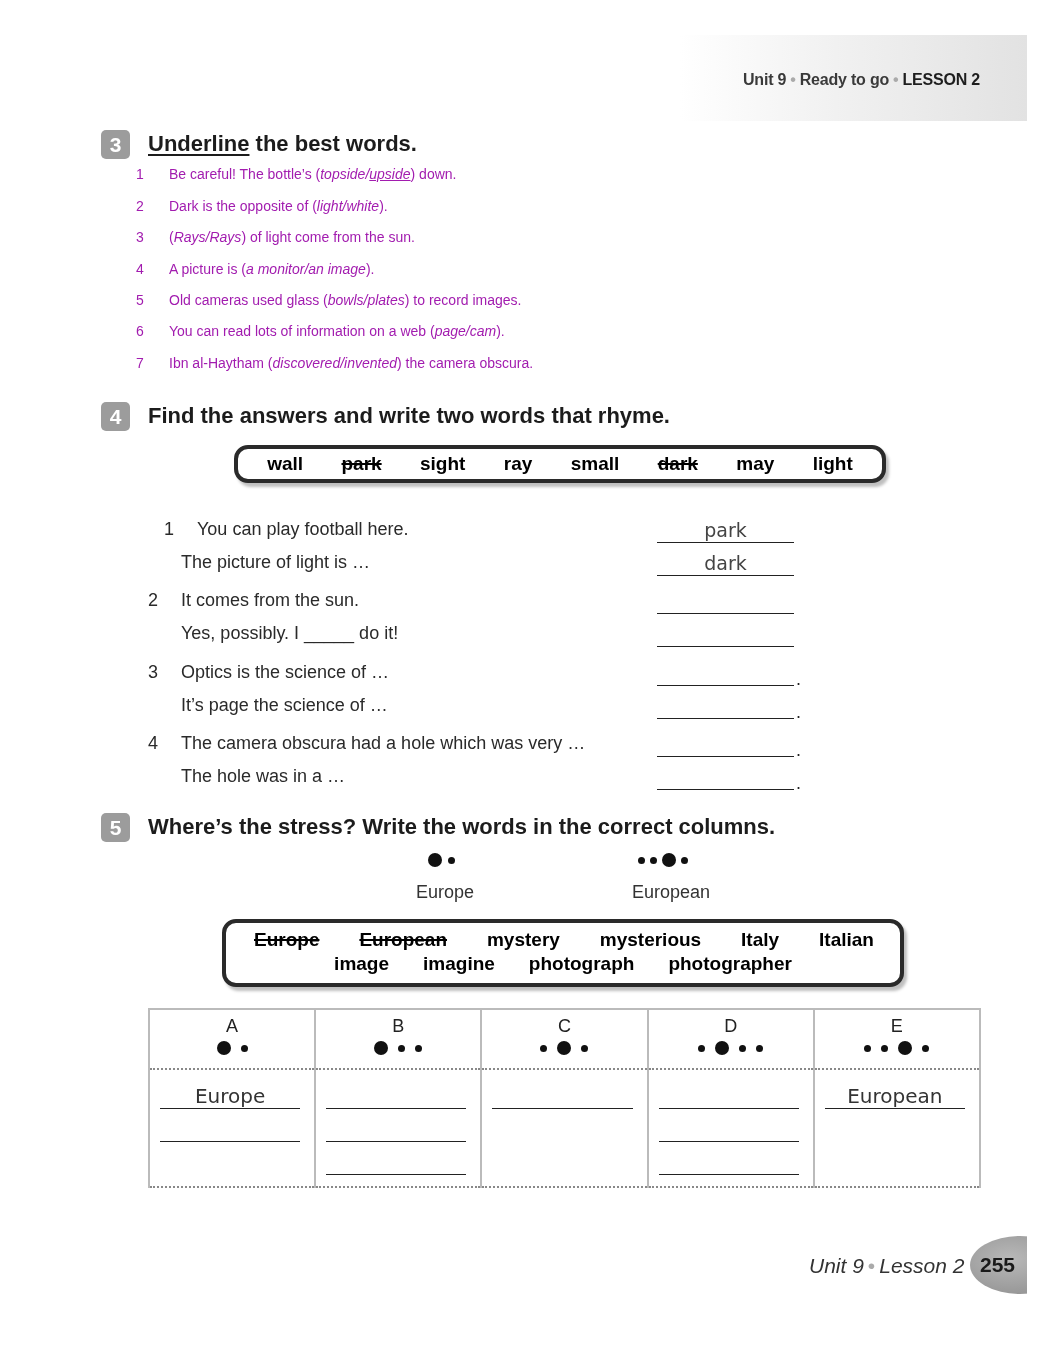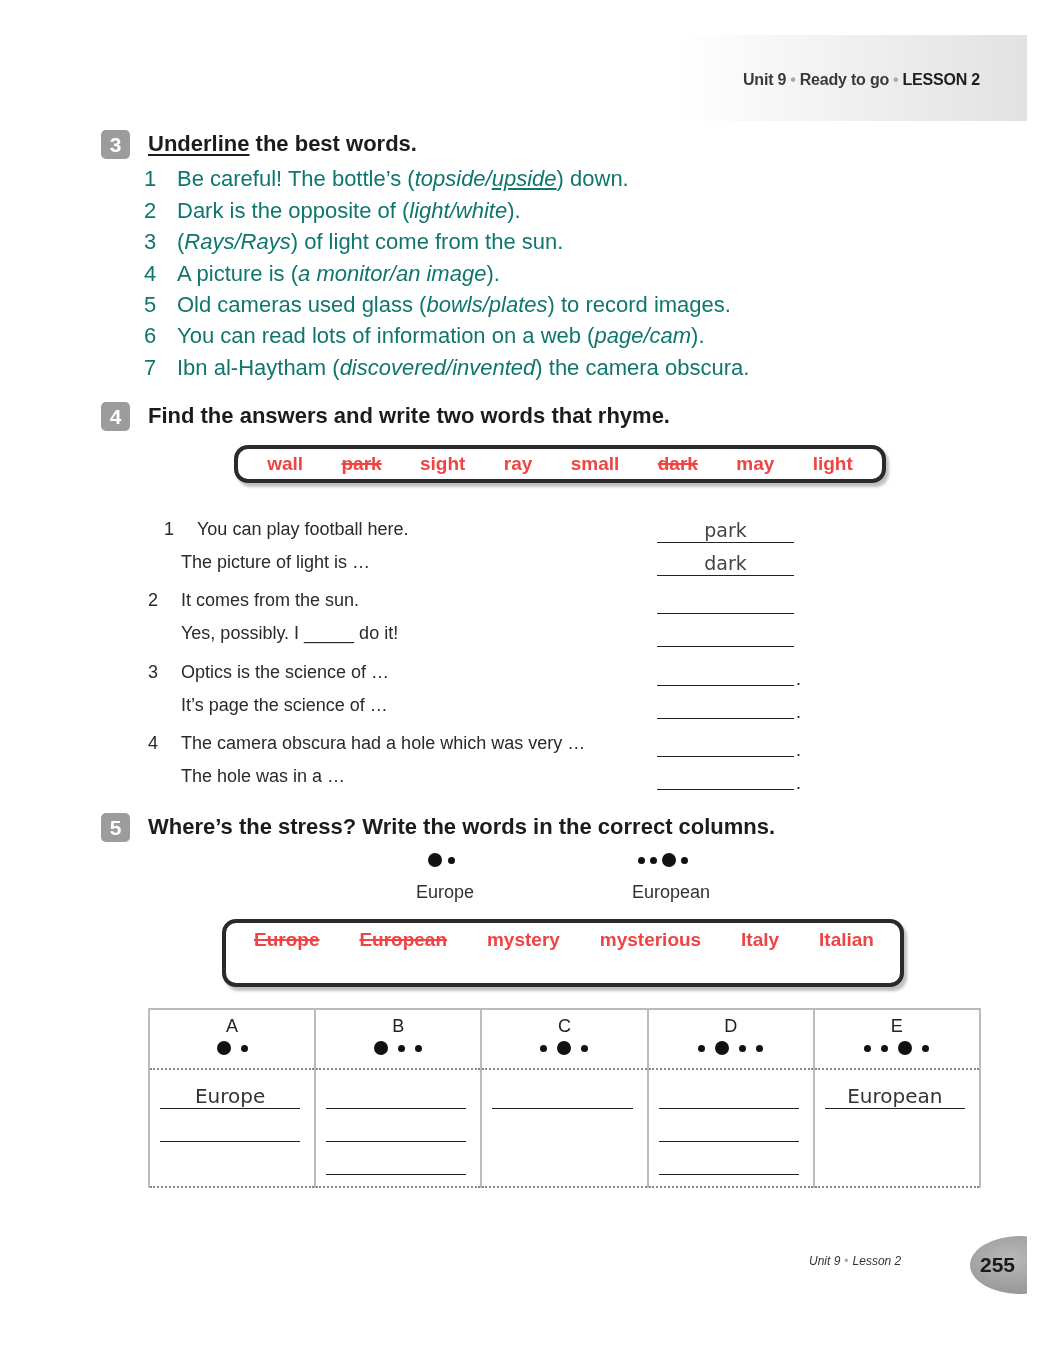--- a/index.html
+++ b/index.html
@@ -7,45 +7,45 @@
          font-family:"Liberation Sans", "DejaVu Sans", sans-serif; color:#222; }
   .hdr { position:absolute; left:680px; top:35px; width:347px; height:86px;
          background:linear-gradient(90deg,#fff 0%,#f1f1f1 45%,#e2e2e2 100%); }
   .hdr-text { position:absolute; right:47px; top:36px; font-size:16px; font-weight:bold; color:#3a3a3a; letter-spacing:-0.2px; white-space:nowrap; }
   .hdr-text .sep { color:#aaa; margin:0 4px; }
   .hdr-text .lesson { color:#1e1e1e; }
   .exnum { position:absolute; left:101px; width:29px; height:29px; background:#9c9c9c; border-radius:5px;
            color:#fff; font-weight:bold; font-size:21px; text-align:center; line-height:29px; }
   .extitle { position:absolute; left:148px; font-size:22px; font-weight:bold; color:#1c1c1c; white-space:nowrap; }
   .extitle u { text-decoration:underline; text-underline-offset:3px; }
-  .line { position:absolute; left:144px; font-size:22px; color:#0f766e; white-space:nowrap; }
+  .line { position:absolute; left:136px; font-size:14px; color:#a21caf; white-space:nowrap; }
   .line .n { display:inline-block; width:33px; }
   .line i { font-style:italic; }
   .box { position:absolute; border:4px solid #2a2a2a; border-radius:14px; background:#fff;
          box-shadow:3px 4px 3px rgba(0,0,0,0.25); }
-  .box .w { font-weight:bold; font-size:19px; color:#ef4444; white-space:nowrap; }
+  .box .w { font-weight:bold; font-size:19px; color:#000000; white-space:nowrap; }
   .strike { text-decoration:line-through; text-decoration-thickness:2px; }
   .q { position:absolute; left:148px; font-size:18px; color:#2a2a2a; white-space:nowrap; }
   .q .n { display:inline-block; width:33px; }
   .blank { position:absolute; left:657px; width:137px; border-bottom:1.5px solid #222; height:24px;
            font-family:"DejaVu Sans", sans-serif; font-size:19px; color:#444; text-align:center; line-height:24px; }
   .dot-after::after { content:"."; position:absolute; right:-7px; bottom:-6px; color:#222; font-family:"Liberation Sans",sans-serif; font-size:18px; }
   .dots { position:absolute; display:flex; align-items:center; gap:6px; }
   .big { width:14px; height:14px; border-radius:50%; background:#111; }
   .sm { width:7px; height:7px; border-radius:50%; background:#111; }
   .lbl { position:absolute; font-size:18px; color:#333; }
   table.stress { position:absolute; left:148px; top:1008px; width:833px; border-collapse:collapse; }
   table.stress td { border-left:2px solid #bbb; border-right:2px solid #bbb; width:20%; vertical-align:top; padding:0; }
   table.stress tr.head td { border-top:2px solid #bbb; height:58px; border-bottom:2px dotted #888; text-align:center; }
   table.stress tr.body td { height:116px; border-bottom:2px dotted #888; position:relative; }
   .colL { font-size:18px; color:#222; margin-top:6px; }
   .cd { display:flex; justify-content:center; align-items:center; gap:10px; margin-top:4px; }
   .ans { position:absolute; left:10px; right:14px; border-bottom:1.5px solid #222; height:24px;
          font-family:"DejaVu Sans", sans-serif; font-size:20px; color:#333; text-align:center; line-height:24px; }
-  .foot { position:absolute; left:809px; top:1254px; font-size:12px; font-style:italic; color:#333; white-space:nowrap; }
+  .foot { position:absolute; left:809px; top:1254px; font-size:21px; font-style:italic; color:#333; white-space:nowrap; }
   .foot .sep { color:#aaa; margin:0 4px; font-style:normal; }
   .pagebadge { position:absolute; left:970px; top:1236px; width:100px; height:58px; border-radius:50%;
                background:radial-gradient(ellipse at 40% 40%, #b9b9b9, #8a8a8a); }
   .pagecut { position:absolute; left:1027px; top:1220px; width:40px; height:90px; background:#fff; }
   .pagenum { position:absolute; left:980px; top:1253px; font-size:21px; font-weight:bold; color:#1a1a1a; }
 </style>
 </head>
 <body>
 
 <div class="hdr">
@@ -119,20 +119,26 @@
 
 <div class="box" style="left:222px; top:919px; width:682px; height:68px; box-sizing:border-box;">
   <div id="ex5-row1" style="display:flex; justify-content:space-between; padding:6px 26px 0 28px;">
       <span class="w strike">Europe</span>
       <span class="w strike">European</span>
       <span class="w">mystery</span>
       <span class="w">mysterious</span>
       <span class="w">Italy</span>
       <span class="w">Italian</span>
     </div>
+  <div id="ex5-row2" style="display:flex; justify-content:center; gap:34px; padding-top:2px;">
+      <span class="w">image</span>
+      <span class="w">imagine</span>
+      <span class="w">photograph</span>
+      <span class="w">photographer</span>
+    </div>
 </div>
 
 <table class="stress">
   <tbody>
       <tr class="head" id="ex5-head">
         <td>
           <div class="colL">A</div>
           <div class="cd">
             <span class="big"></span>
             <span class="sm"></span>

